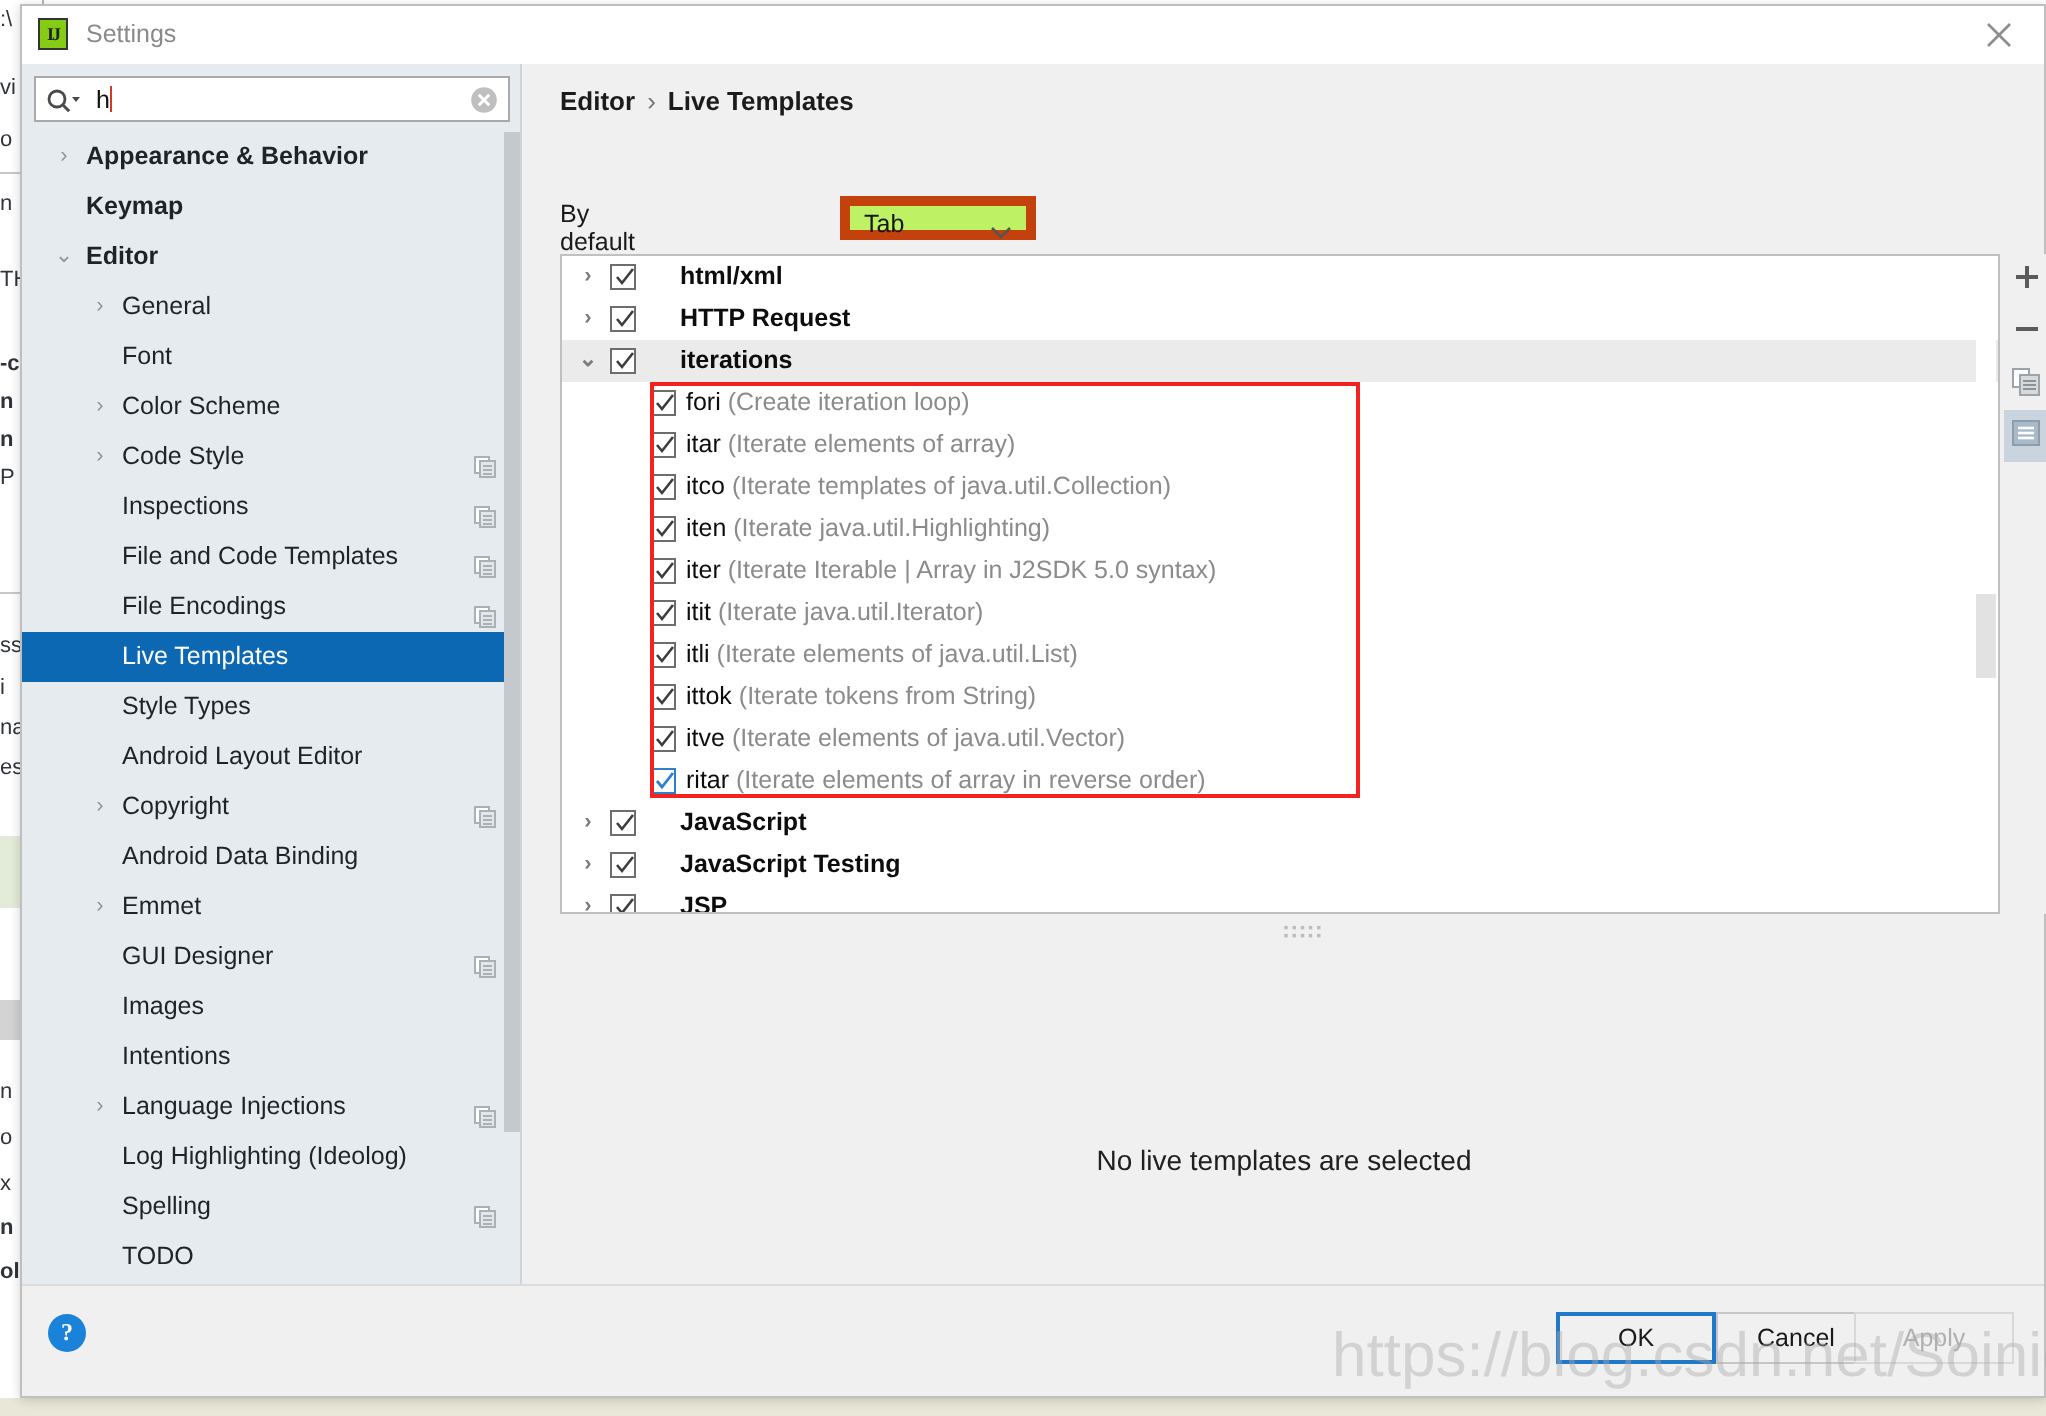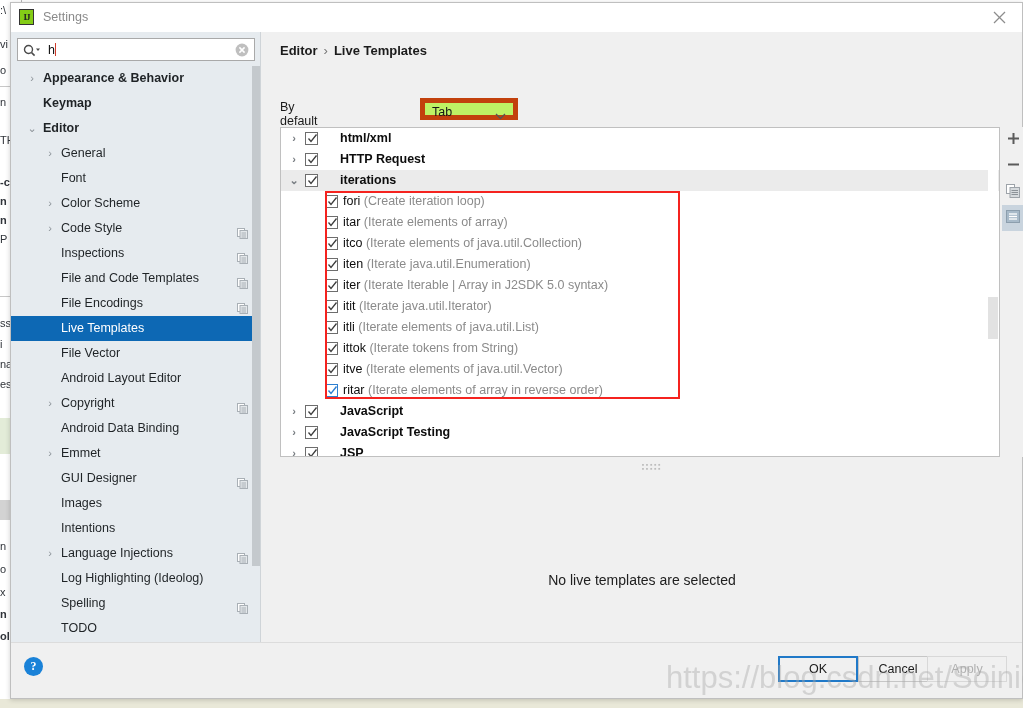--- a/index.html
+++ b/index.html
@@ -399,21 +399,21 @@
                   <rect x="3" y="2.5" width="7.5" height="8" fill="#e3e7ea" stroke="#a9b0b6"></rect>
                   <line x1="4.5" y1="5" x2="9" y2="5" stroke="#a9b0b6"></line>
                   <line x1="4.5" y1="7" x2="9" y2="7" stroke="#a9b0b6"></line>
                   <line x1="4.5" y1="9" x2="9" y2="9" stroke="#a9b0b6"></line>
                 </svg></span>
             </div>
             <div class="tnode lvl1 selected">
               <span class="lbl">Live Templates</span>
             </div>
             <div class="tnode lvl1">
-              <span class="lbl">File Vector</span>
+              <span class="lbl">Style Types</span>
             </div>
             <div class="tnode lvl1">
               <span class="lbl">Android Layout Editor</span>
             </div>
             <div class="tnode lvl1">
               <span class="arrow">›</span>
               <span class="lbl">Copyright</span>
               <span class="copy-ico"><svg width="11" height="11" viewBox="0 0 11 11" aria-hidden="true">
                   <rect x="0.5" y="0.5" width="7" height="8" fill="#ffffff" stroke="#a9b0b6"></rect>
                   <rect x="3" y="2.5" width="7.5" height="8" fill="#e3e7ea" stroke="#a9b0b6"></rect>
@@ -544,29 +544,29 @@
                   </svg>
                 </span>
                 <span class="abbr"><span>itar</span> <span class="desc">(Iterate elements of array)</span></span>
               </div>
               <div class="lrow child">
                 <span class="cb">
                   <svg width="11" height="11" viewBox="0 0 11 11" aria-hidden="true">
                     <polyline points="1.5,5.5 4,8.5 9.5,1.5" fill="none" stroke="#3d3d3d" stroke-width="1.3"></polyline>
                   </svg>
                 </span>
-                <span class="abbr"><span>itco</span> <span class="desc">(Iterate elements of java.util.Collection)</span></span>
-              </div>
-              <div class="lrow child">
-                <span class="cb">
-                  <svg width="11" height="11" viewBox="0 0 11 11" aria-hidden="true">
-                    <polyline points="1.5,5.5 4,8.5 9.5,1.5" fill="none" stroke="#3d3d3d" stroke-width="1.3"></polyline>
-                  </svg>
-                </span>
-                <span class="abbr"><span>iten</span> <span class="desc">(Iterate java.util.Enumeration)</span></span>
+                <span class="abbr"><span>itco</span> <span class="desc">(Iterate templates of java.util.Collection)</span></span>
+              </div>
+              <div class="lrow child">
+                <span class="cb">
+                  <svg width="11" height="11" viewBox="0 0 11 11" aria-hidden="true">
+                    <polyline points="1.5,5.5 4,8.5 9.5,1.5" fill="none" stroke="#3d3d3d" stroke-width="1.3"></polyline>
+                  </svg>
+                </span>
+                <span class="abbr"><span>iten</span> <span class="desc">(Iterate java.util.Highlighting)</span></span>
               </div>
               <div class="lrow child">
                 <span class="cb">
                   <svg width="11" height="11" viewBox="0 0 11 11" aria-hidden="true">
                     <polyline points="1.5,5.5 4,8.5 9.5,1.5" fill="none" stroke="#3d3d3d" stroke-width="1.3"></polyline>
                   </svg>
                 </span>
                 <span class="abbr"><span>iter</span> <span class="desc">(Iterate Iterable | Array in J2SDK 5.0 syntax)</span></span>
               </div>
               <div class="lrow child">

